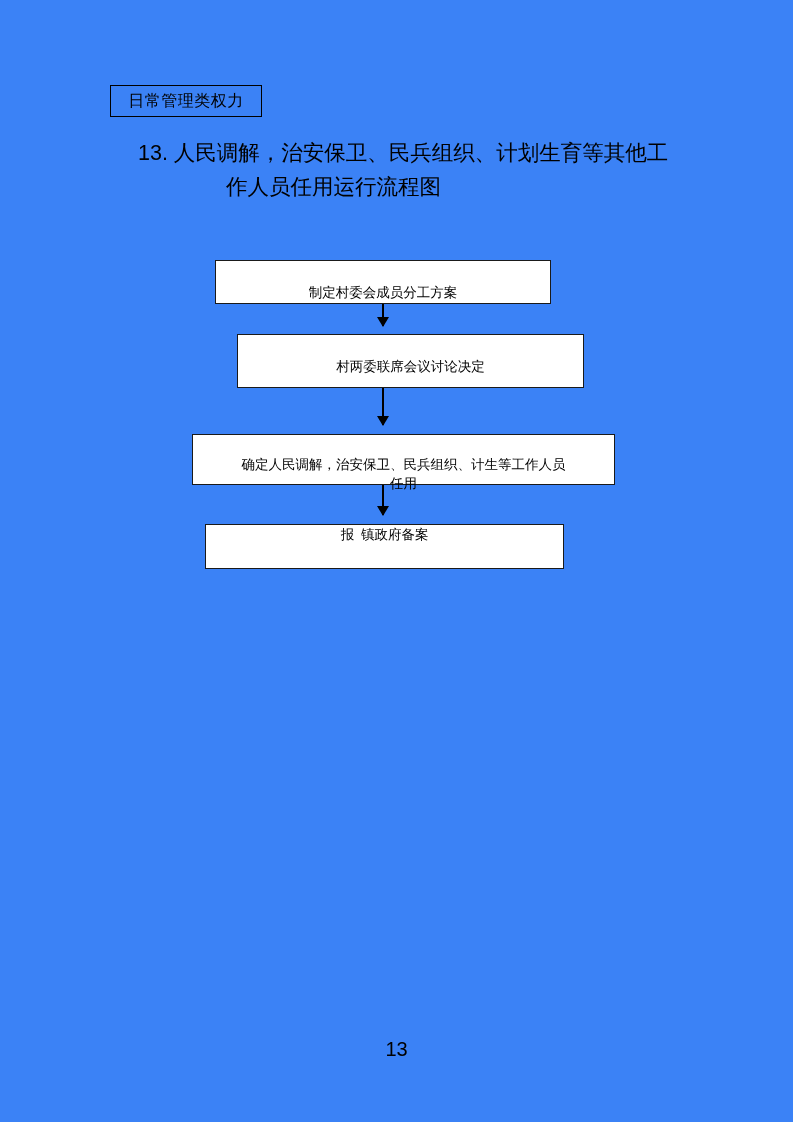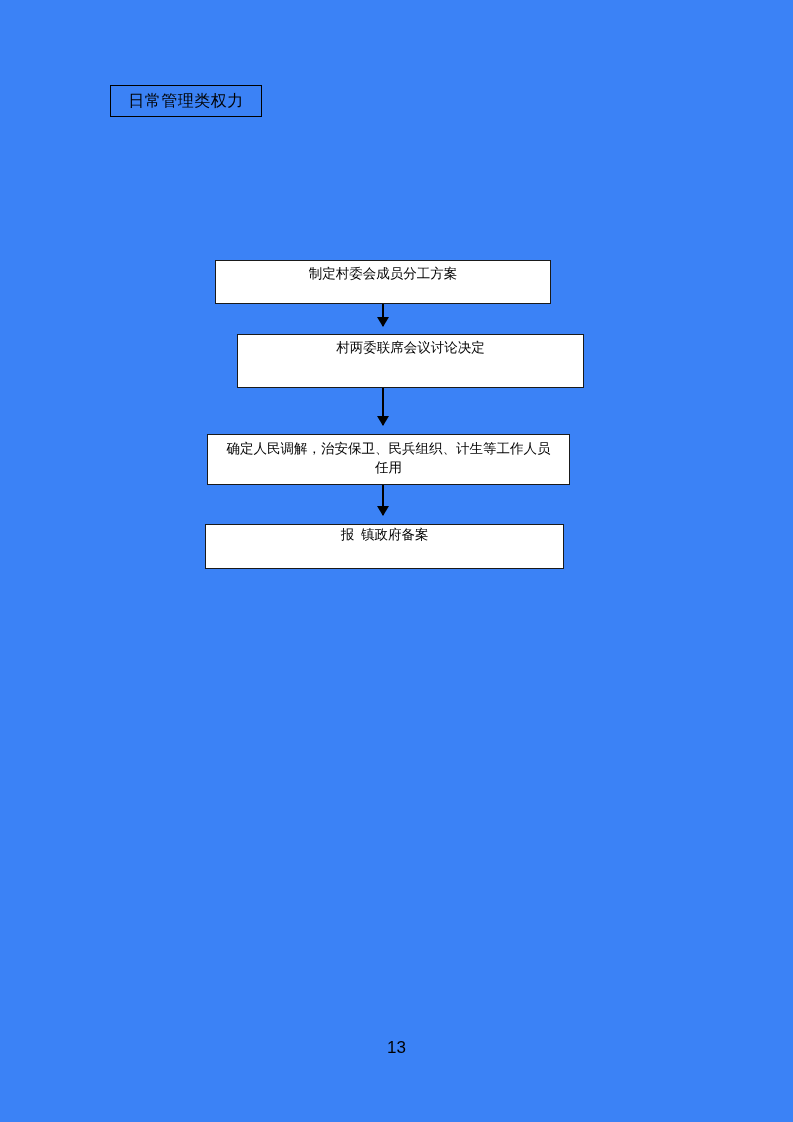--- a/index.html
+++ b/index.html
@@ -76,31 +76,31 @@
   .node {
     position: absolute;
     border: 1.5px solid #1a1a1a;
     box-sizing: border-box;
     background: #ffffff;
     font-family: "Liberation Serif", serif;
     font-size: 13.5px;
     line-height: 19px;
     color: #000000;
     text-align: center;
-    padding-top: 3px;
+    padding-top: 22px;
     pointer-events: auto;
   }
   .node .txt {
     display: block;
     white-space: pre-wrap;
   }
 
   #node-1 { left: 215px; top: 260px; width: 336px; height: 44px; }
   #node-2 { left: 237px; top: 334px; width: 347px; height: 54px; }
-  #node-3 { left: 207px; top: 434px; width: 363px; height: 51px; padding-top: 4px; }
+  #node-3 { left: 192px; top: 434px; width: 423px; height: 51px; padding-top: 20px; }
   #node-4 { left: 205px; top: 524px; width: 359px; height: 45px; padding-top: 0; }
 
   
   .connector {
     position: absolute;
     width: 2px;
     background: #000000;
     pointer-events: auto;
   }
   .connector::after {
@@ -119,33 +119,37 @@
   #conn-3 { left: 382px; top: 485px; height: 30px; }
 
   
   .page-number {
     position: absolute;
     left: 0;
     top: 1038px;
     width: 793px;
     text-align: center;
     font-family: "Liberation Sans", sans-serif;
-    font-size: 17px;
+    font-size: 20px;
     color: #000000;
   }
 </style>
 </head>
 <body>
 
 <div class="page">
 
   <div class="category-tag">
     <span class="label">日常管理类权力</span>
   </div>
 
+  <div class="doc-title">
+    <span class="line1">13. 人民调解，治安保卫、民兵组织、计划生育等其他工</span>
+    <span class="line2">作人员任用运行流程图</span>
+  </div>
 
   <div class="flow">
 
     <div class="node" id="node-1">
       <span class="txt">制定村委会成员分工方案</span>
     </div>
 
     <div class="connector" id="conn-1"></div>
 
     <div class="node" id="node-2">

